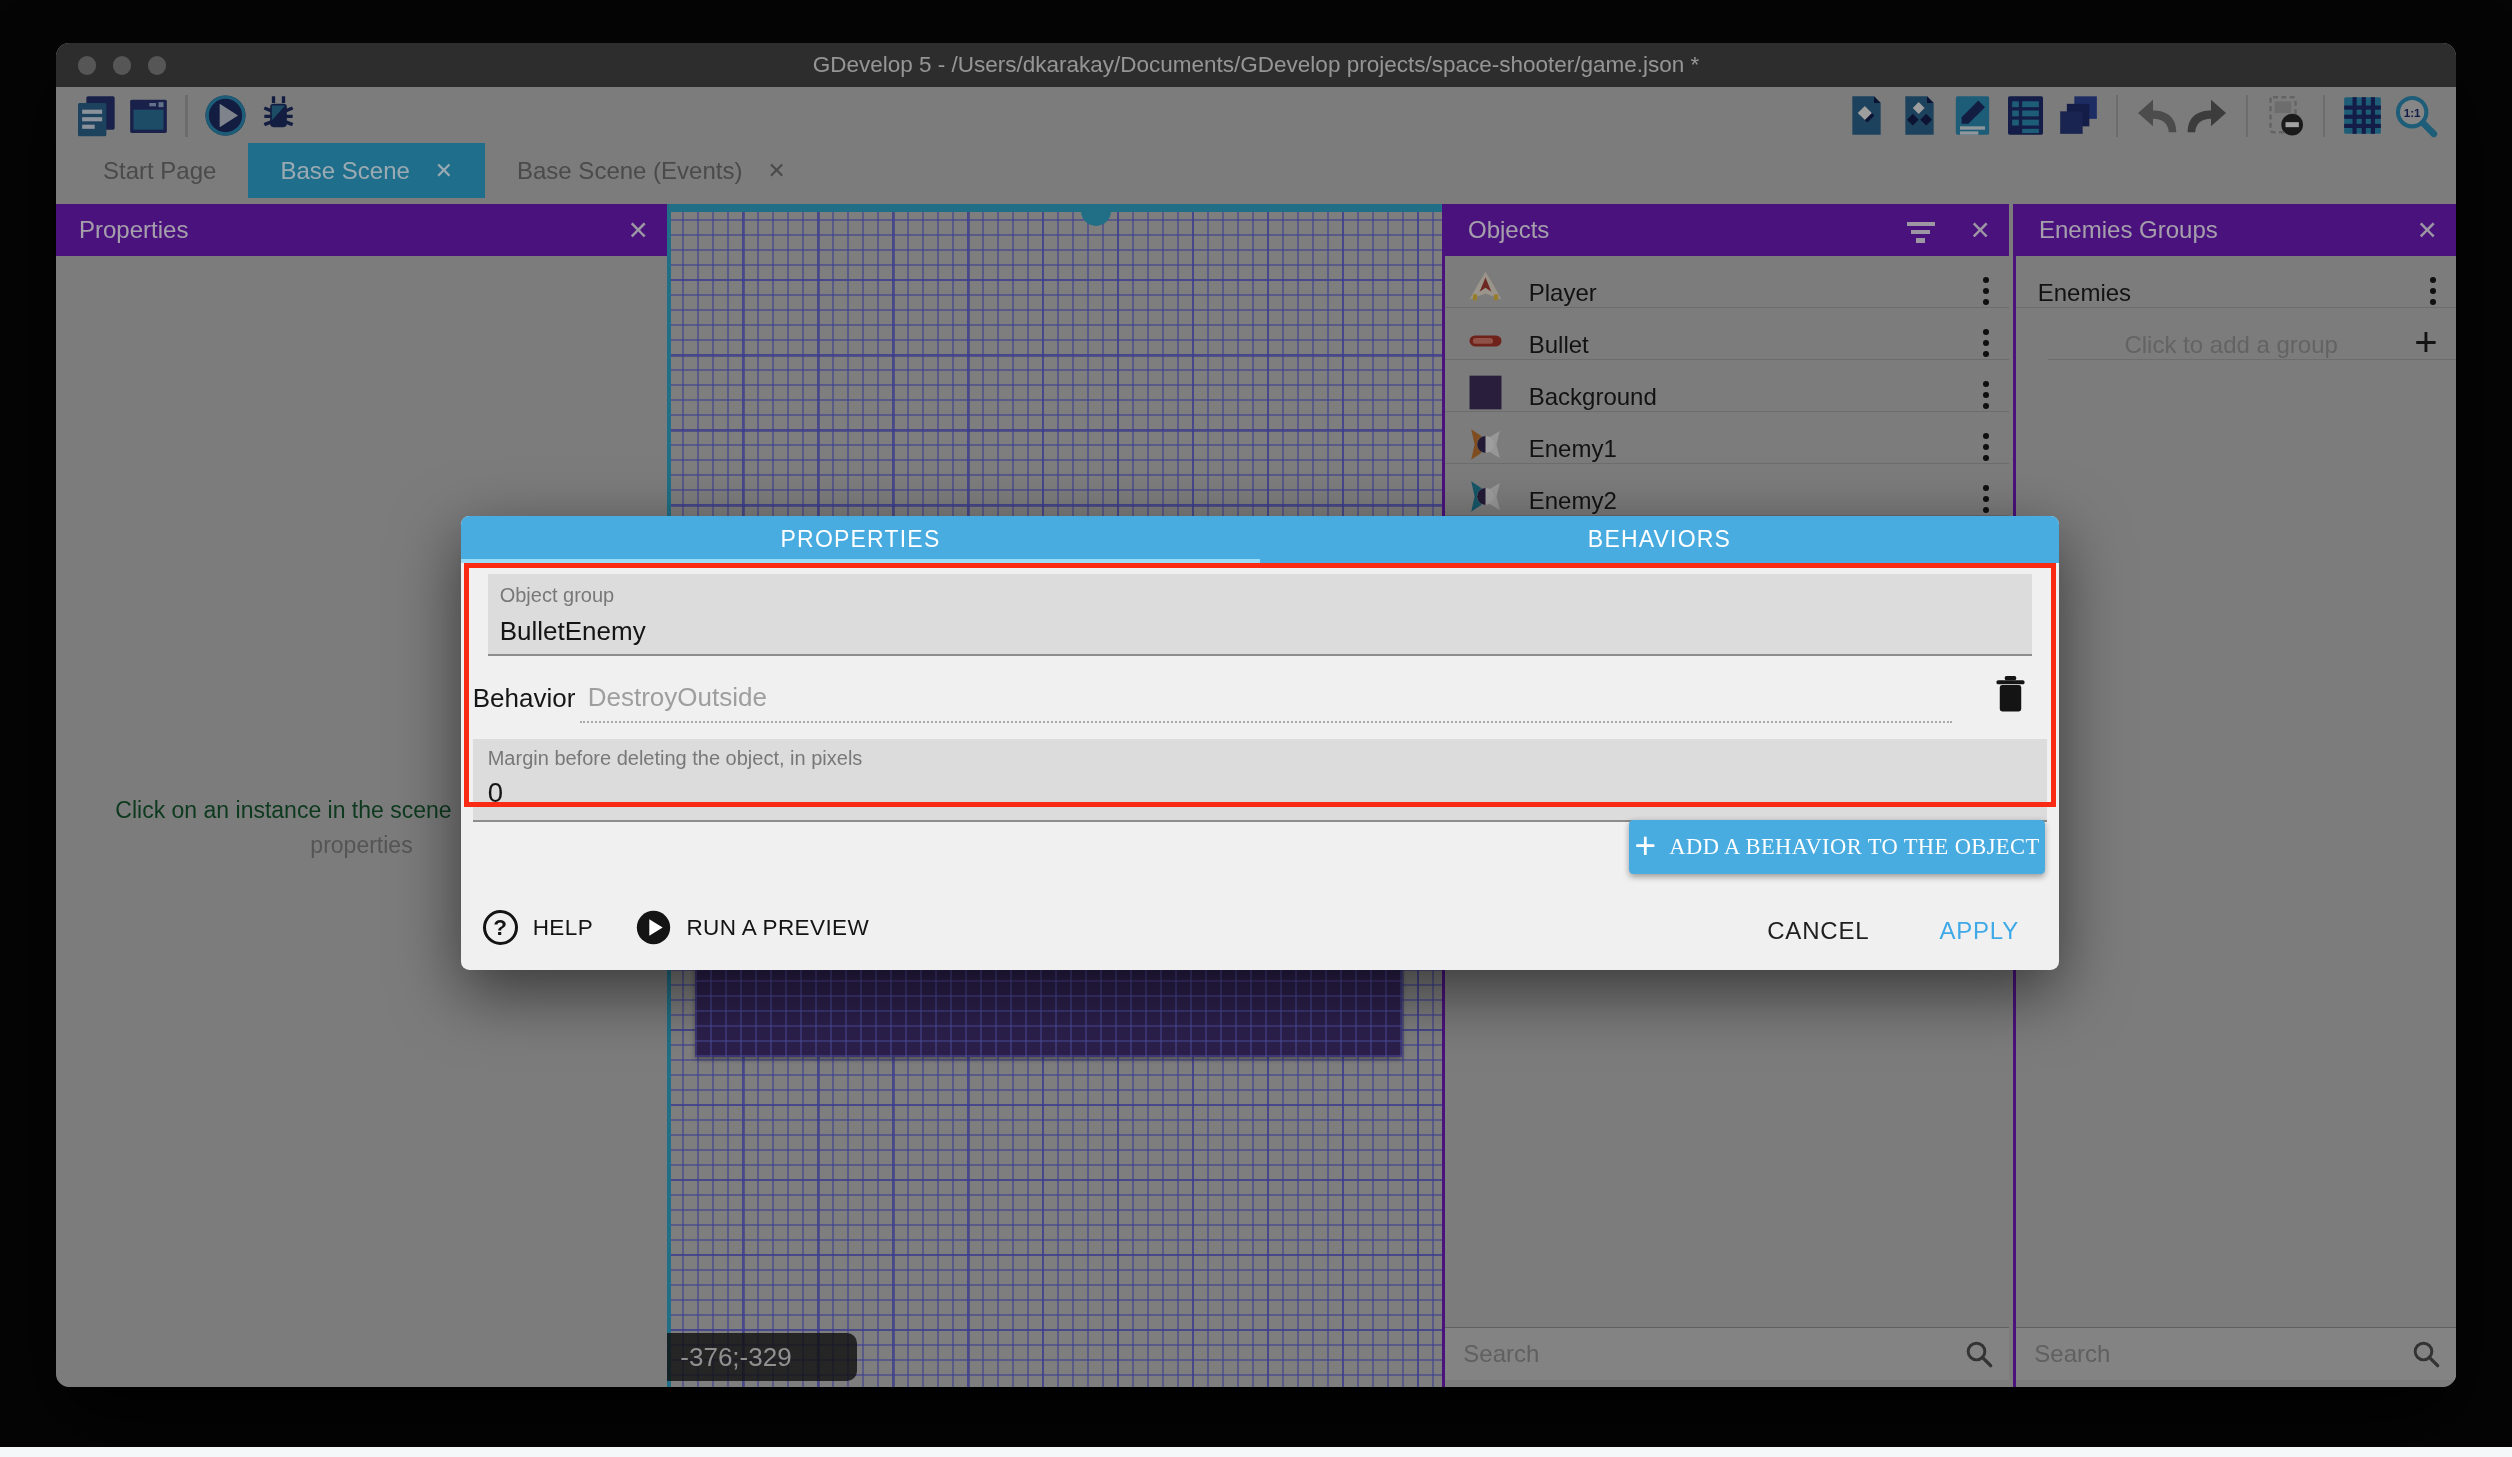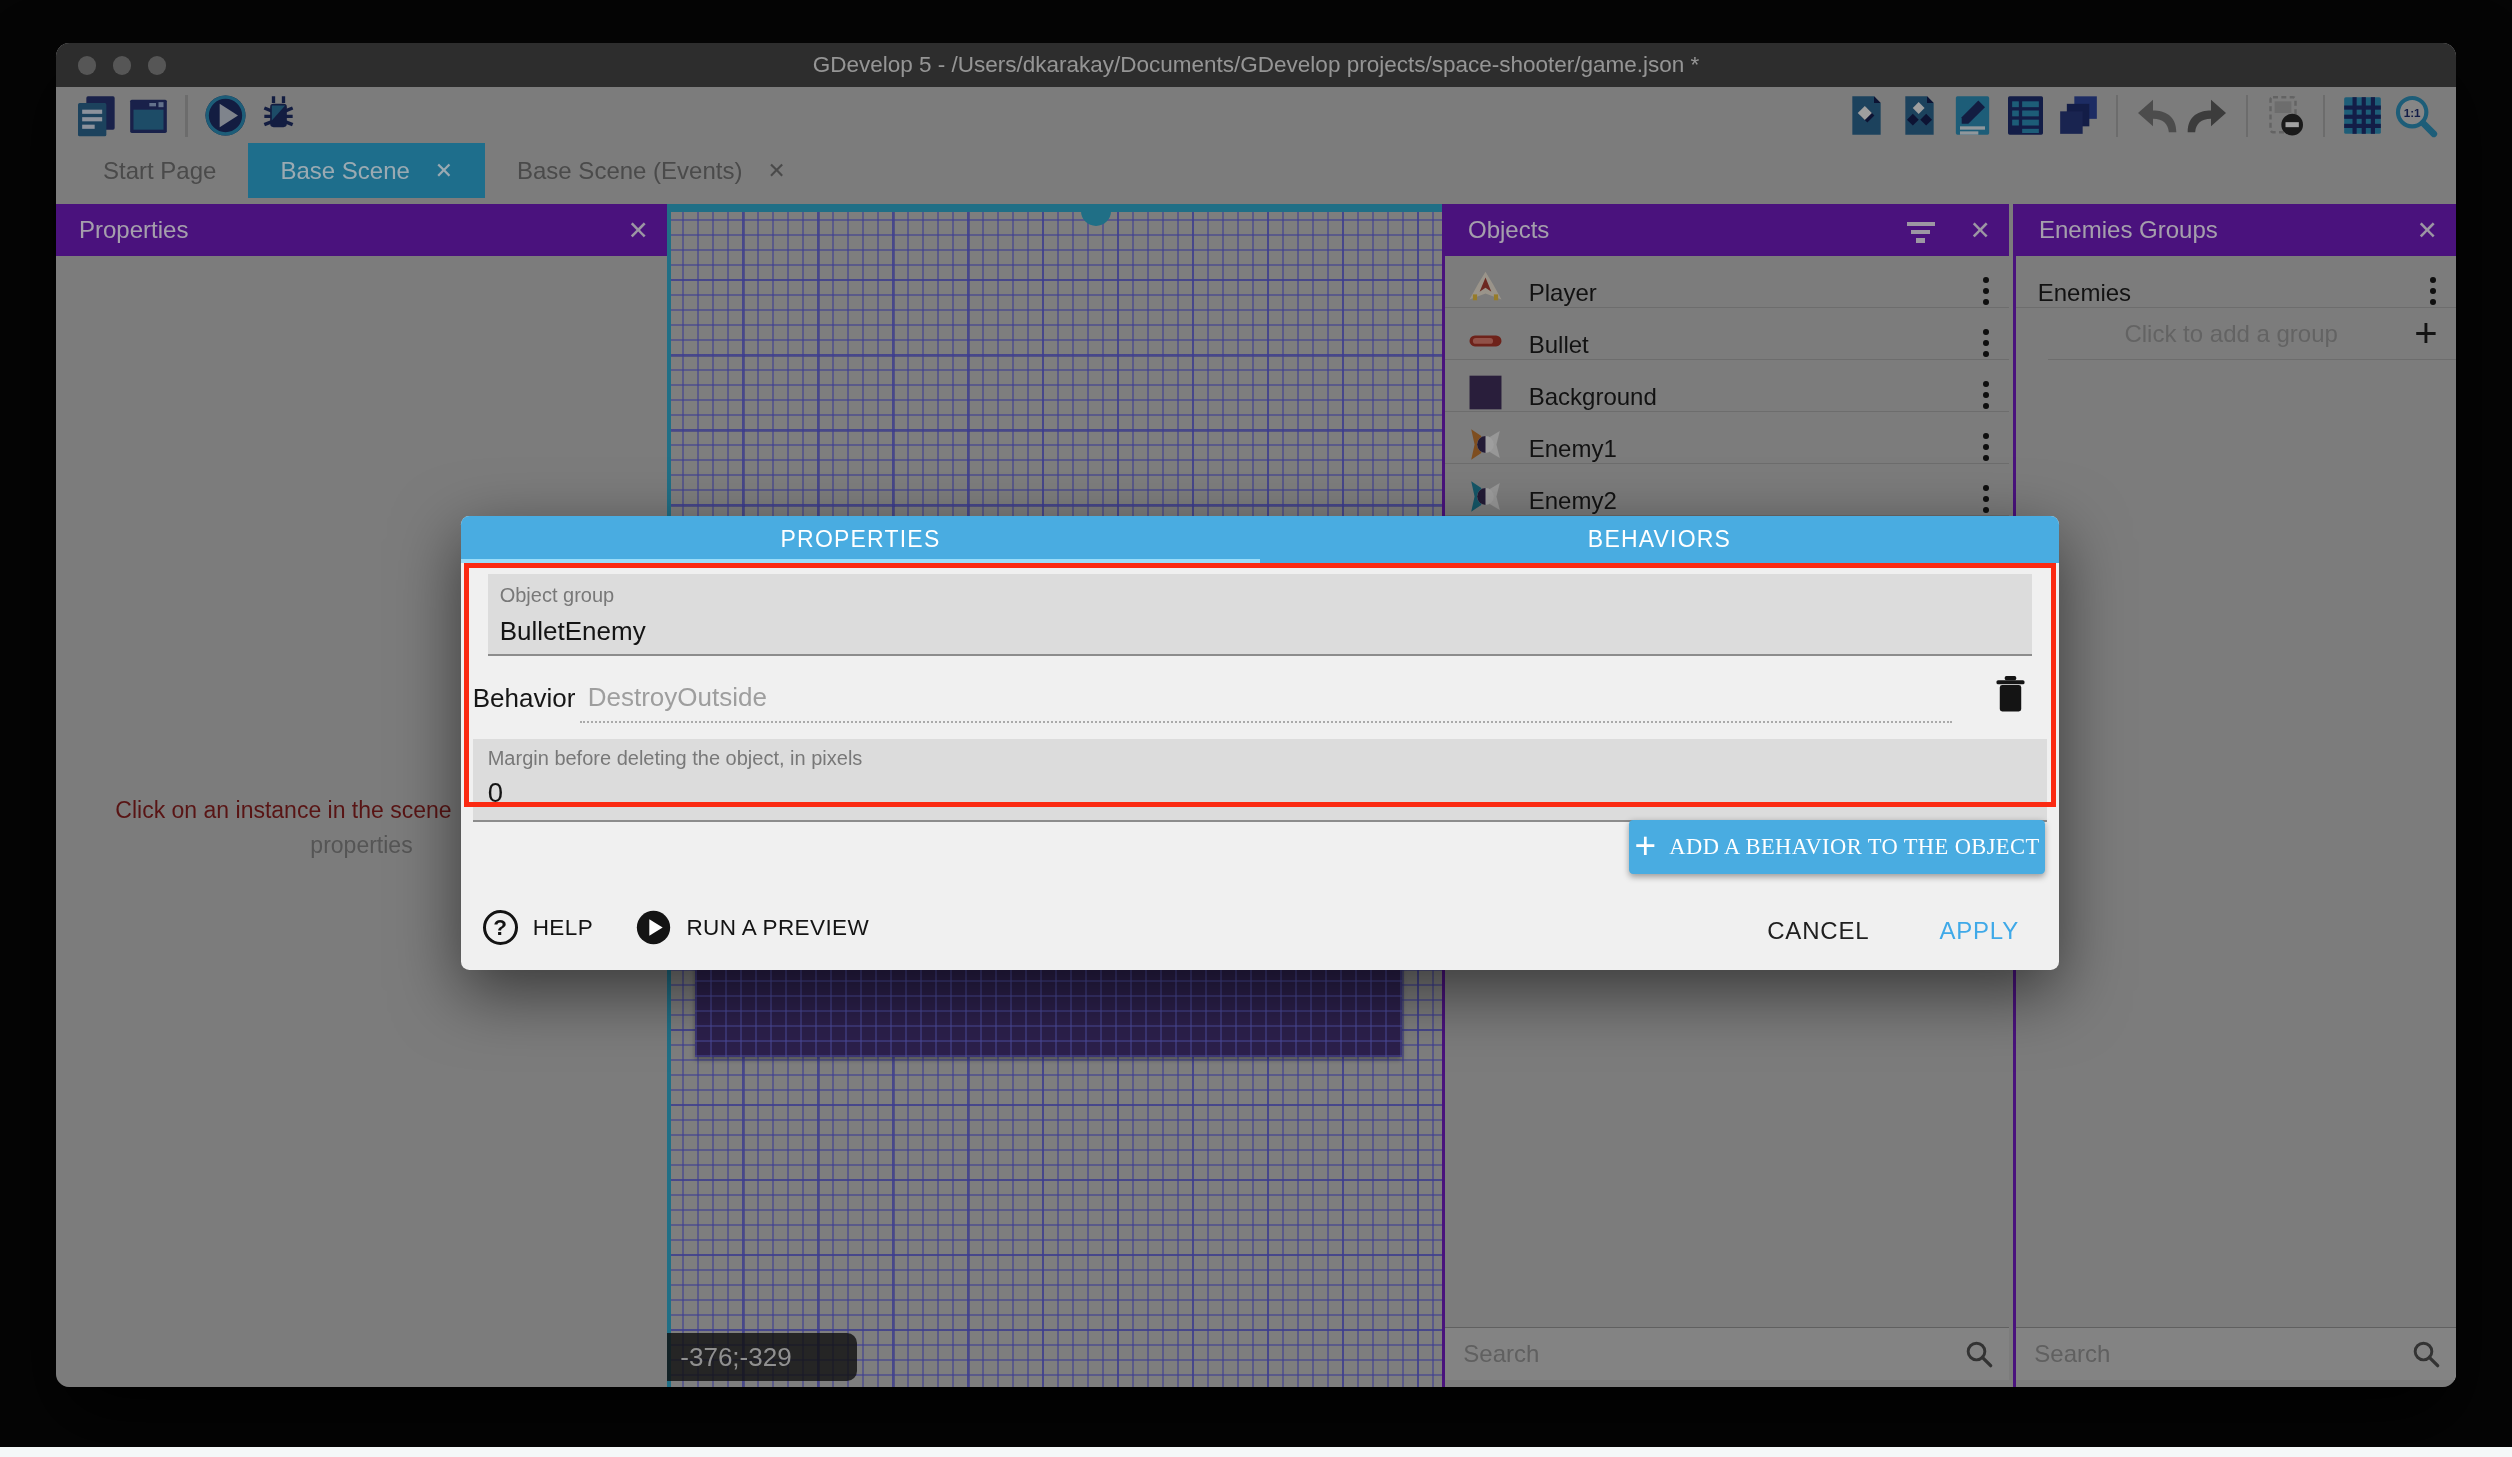--- a/index.html
+++ b/index.html
@@ -35,21 +35,21 @@
   
   .panel { position:absolute; top:161px; bottom:0; }
   .panel-header { position:relative; height:52px; background:#6b1ab3; display:flex; align-items:center; }
   .panel-header .ph-title { color:#ece4f6; font-size:24px; margin-left:23px; }
   .panel-header .close-x { position:absolute; right:18.3px; color:#e0d9ea; font-size:25px; }
   .panel-header .filter { position:absolute; right:72px; width:33px; height:25px; }
   .filter i { display:block; height:4.2px; background:#e0d9ea; margin:4.2px auto 0; }
   .filter i:nth-child(1){ width:28px; } .filter i:nth-child(2){ width:18.3px; } .filter i:nth-child(3){ width:8.3px; }
 
   #properties-panel { left:0; width:611px; }
-  .empty-msg1 { position:absolute; top:593px; width:455px; text-align:center; font-size:23px; color:#7f1d1d; white-space:nowrap; }
+  .empty-msg1 { position:absolute; top:593px; width:455px; text-align:center; font-size:23px; color:#14532d; white-space:nowrap; }
   .empty-msg2 { position:absolute; top:628px; width:611px; text-align:center; font-size:23px; color:#7a7a7a; }
 
   
   #scene-panel { left:611px; width:775px; overflow:hidden; background:#b5b5b5; }
   .scene-grid { position:absolute; inset:0;
     background-image:
       repeating-linear-gradient(to right, rgba(88,88,210,0.55) 0 1.7px, transparent 1.7px 15px),
       repeating-linear-gradient(to bottom, rgba(88,88,210,0.55) 0 1.7px, transparent 1.7px 15px),
       repeating-linear-gradient(to right, rgba(70,70,190,0.55) 0 2.5px, transparent 2.5px 75px),
       repeating-linear-gradient(to bottom, rgba(70,70,190,0.55) 0 2.5px, transparent 2.5px 75px); }
@@ -67,21 +67,21 @@
   
   #objects-panel { left:1386px; width:567px; border-left:3.3px solid #6b1ab3; }
   #groups-panel { left:1957px; width:443px; border-left:3.3px solid #6b1ab3; }
   .obj-row { height:52px; display:flex; align-items:flex-end; border-bottom:1.7px solid #9c9c9c; }
   .obj-row .sprite { width:37px; height:37px; margin-left:21.7px; }
   .obj-row .obj-label { margin-left:25px; font-size:24px; color:#1b1b1b; }
   .kebab { margin-left:auto; margin-right:20px; display:flex; flex-direction:column; align-items:center; }
   .kebab i { width:5.8px; height:5.8px; border-radius:50%; background:#161616; margin:2.5px 0; }
   .grp-row { height:52px; display:flex; align-items:flex-end; border-bottom:1.7px solid #9c9c9c; }
   .grp-row .grp-label { margin-left:21.7px; font-size:24px; color:#1b1b1b; }
-  .add-row { height:52px; display:flex; align-items:center; border-bottom:1.7px solid #9c9c9c;margin-left:32px; }
+  .add-row { height:52px; display:flex; align-items:flex-end; border-bottom:1.7px solid #9c9c9c;margin-left:32px; }
   .add-row .add-label { flex:1; text-align:center; font-size:24px; color:#8f8f8f; }
   .add-row .plus { margin-right:18.3px; font-size:40px; font-weight:300; color:#1c1c1c; line-height:33px; }
   .search-bar { position:absolute; left:0; right:0; bottom:6.7px; height:53px; background:#bcbcbc;
     border-top:1.7px solid #8a8a8a; display:flex; align-items:center; }
   .search-bar input { flex:1; border:none; outline:none; background:transparent; margin-left:18.3px;
     font-size:24px; color:#333; font-family:"Liberation Sans", sans-serif; }
   .search-bar input::placeholder { color:#8a8a8a; opacity:1; }
   .search-bar svg { margin-right:15px; }
 
   

